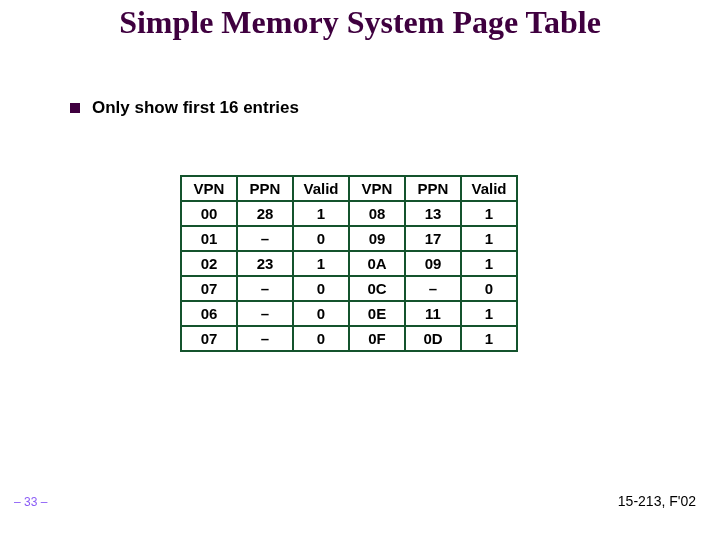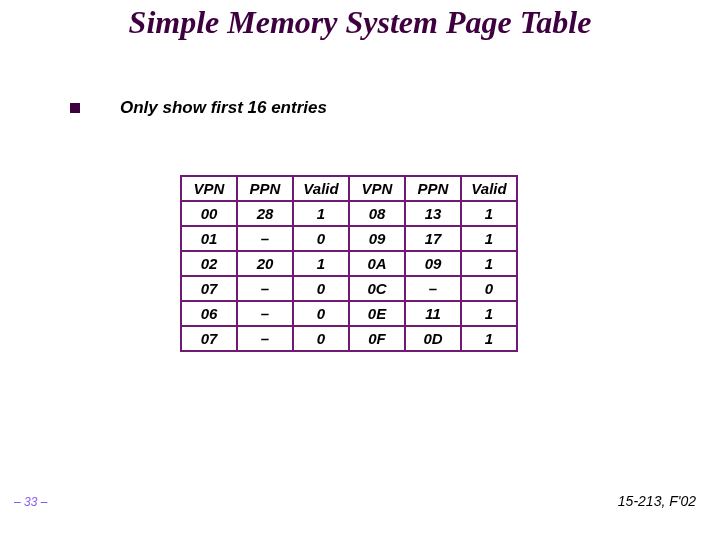--- a/index.html
+++ b/index.html
@@ -9,40 +9,38 @@
     width: 720px;
     height: 540px;
     background: #fff;
     font-family: Arial, Helvetica, sans-serif;
     overflow: hidden;
   }
   .slide {
     position: relative;
     width: 720px;
     height: 523px;
-    font-style: italic;
   }
   .title {
     position: absolute;
     top: 4px;
     left: 20px;
     right: 20px;
     font-size: 32px;
     font-weight: bold;
     color: #3f003f;
     font-family: "Times New Roman", Times, serif;
     text-align: center;
   }
   .bullet-row {
     position: absolute;
     top: 98px;
     left: 70px;
     display: flex;
     align-items: center;
-    gap: 28px;
   }
   .bullet-square {
     width: 10px;
     height: 10px;
     background: #3f003f;
     margin-right: 12px;
   }
   .bullet-text {
     font-size: 17px;
     font-weight: bold;
@@ -50,21 +48,21 @@
   }
   .table-wrap {
     position: absolute;
     top: 175px;
     left: 180px;
   }
   table {
     border-collapse: collapse;
   }
   th, td {
-    border: 2px solid #701a75;
+    border: 2px solid #14532d;
     text-align: center;
     font-size: 15px;
     padding: 3px 0;
     width: 56px;
     height: 24px;
     font-weight: bold;
     background: #fff;
   }
   th {
     font-weight: bold;
@@ -120,21 +118,21 @@
         <tr>
           <td>01</td>
           <td>–</td>
           <td>0</td>
           <td>09</td>
           <td>17</td>
           <td>1</td>
         </tr>
         <tr>
           <td>02</td>
-          <td>20</td>
+          <td>23</td>
           <td>1</td>
           <td>0A</td>
           <td>09</td>
           <td>1</td>
         </tr>
         <tr>
           <td>07</td>
           <td>–</td>
           <td>0</td>
           <td>0C</td>

